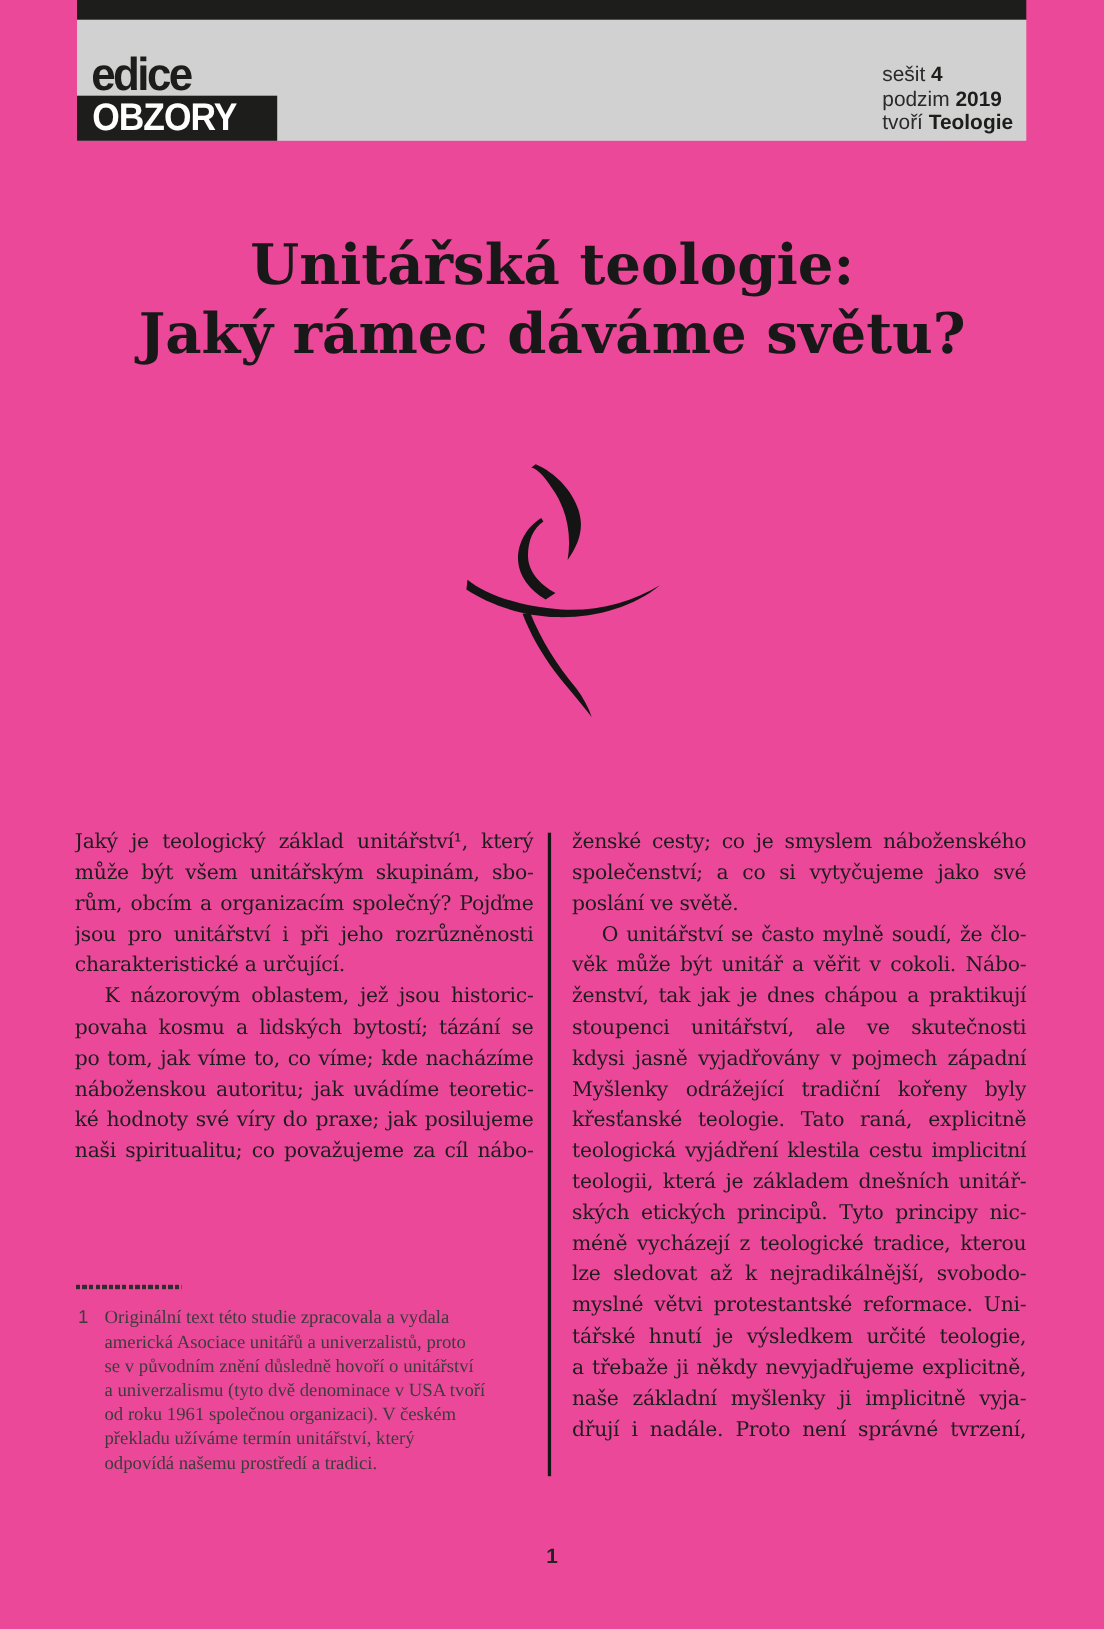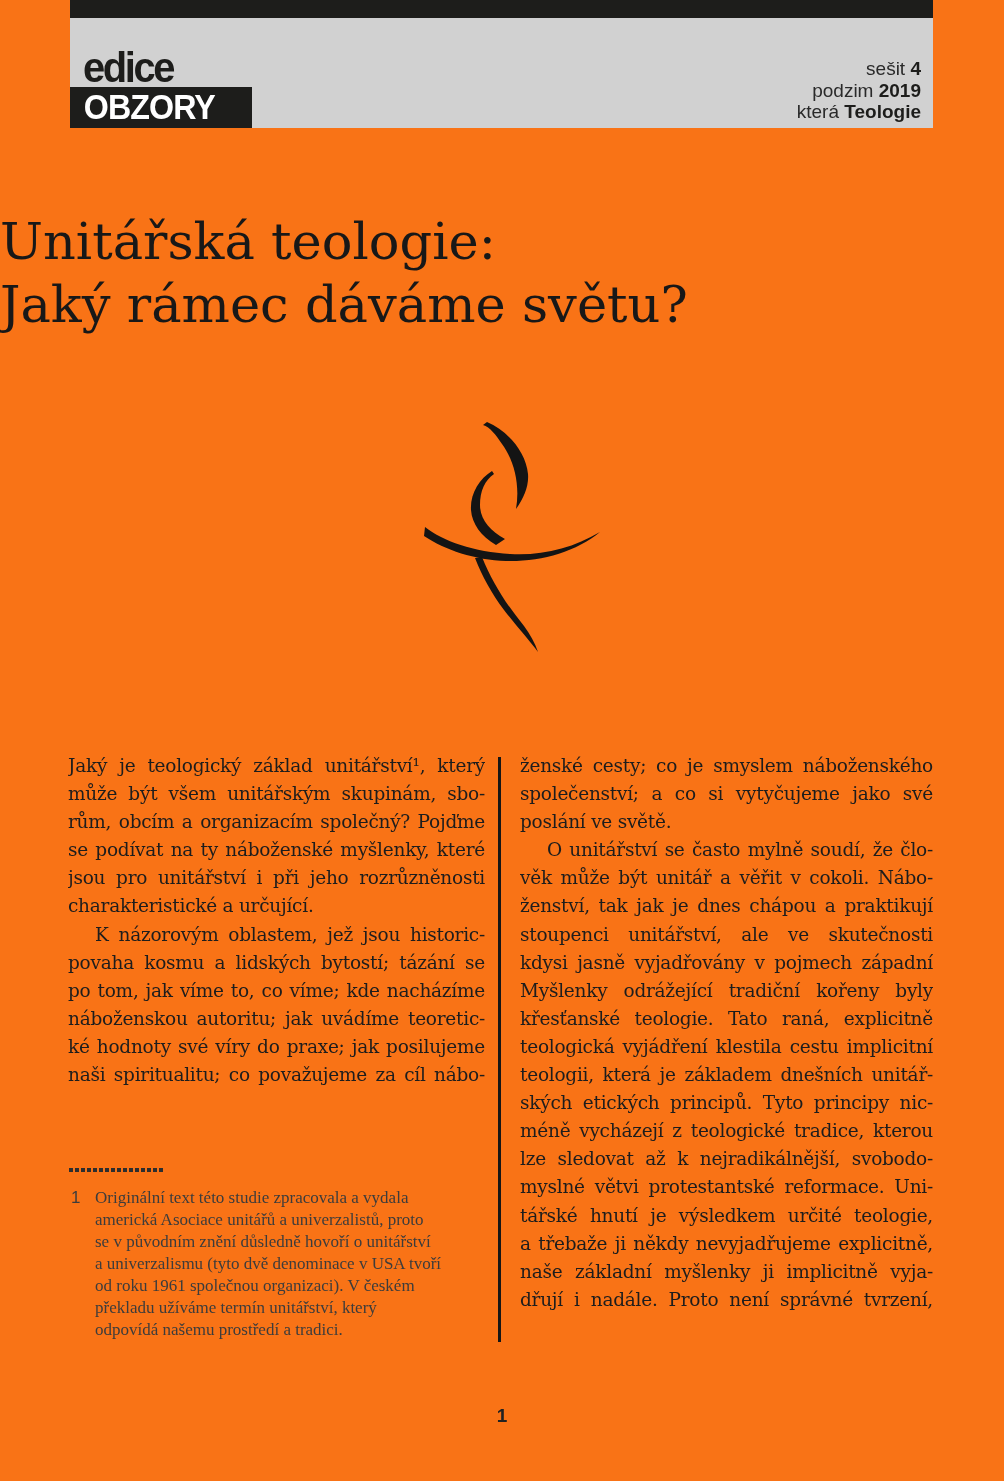--- a/index.html
+++ b/index.html
@@ -1,17 +1,17 @@
 <!DOCTYPE html>
 <html><head>
 <meta charset="utf-8">
 <style>
   html,body { margin:0; padding:0; background:#ffffff; }
   .page {
-    position:relative; width:1004px; height:1481px; background:#f97316;
+    position:relative; width:1004px; height:1481px; background:#ec4899;
     font-family:"DejaVu Serif", serif; overflow:hidden;
   }
 
   
   .topbar { position:absolute; left:70px; top:0; width:863px; height:18px; background:#1d1d1b; }
   .band   { position:absolute; left:70px; top:18px; width:863px; height:110px; background:#d1d1d1; }
   .logo-edice {
     position:absolute; left:13px; top:30px; font-family:"Liberation Sans", sans-serif;
     font-weight:bold; font-size:42px; line-height:40px; letter-spacing:-2.5px; color:#1d1d1b;
     transform:scaleX(0.95); transform-origin:left;
@@ -19,29 +19,29 @@
   .logo-box {
     position:absolute; left:0; top:69px; width:182px; height:41px; background:#1d1d1b;
     display:flex; 
   }
   .logo-obzory {
     font-family:"Liberation Sans", sans-serif; font-weight:bold; font-size:35px;
     color:#ffffff; letter-spacing:-1px; padding-left:15px;
     transform:scaleX(0.92); transform-origin:left;
   }
   .issue {
-    position:absolute; right:12px; top:40px; text-align:right;
+    position:absolute; right:12px; top:40px; 
     font-family:"Liberation Sans", sans-serif; font-size:19px; line-height:21.5px; color:#2a2a2a;
   }
   .issue b { font-weight:bold; color:#1d1d1b; }
 
   
   .title {
-    position:absolute; left:0; top:210px; width:100%; margin:0; 
-    font-family:"DejaVu Serif", serif; font-weight:normal; font-size:51px; line-height:63px;
+    position:absolute; left:0; top:210px; width:100%; margin:0; text-align:center;
+    font-family:"DejaVu Serif", serif; font-weight:bold; font-size:51px; line-height:63px;
     color:#181818;
   }
 
   
   .chalice { position:absolute; left:380px; top:400px; width:260px; height:260px; }
   .chalice path { fill:#141414; }
 
   
   .col {
     position:absolute; top:752px; font-size:18.5px; line-height:28.1px;
@@ -83,21 +83,21 @@
   <div class="topbar"></div>
 
   <div class="band">
     <div class="logo-edice">edice</div>
     <div class="logo-box">
       <span class="logo-obzory">OBZORY</span>
     </div>
     <div class="issue">
       <div class="issue-line"><span>sešit </span><b>4</b></div>
       <div class="issue-line"><span>podzim </span><b>2019</b></div>
-      <div class="issue-line"><span>která </span><b>Teologie</b></div>
+      <div class="issue-line"><span>tvoří </span><b>Teologie</b></div>
     </div>
   </div>
 
   <h1 class="title">
     <div>Unitářská teologie:</div>
     <div>Jaký rámec dáváme světu?</div>
   </h1>
 
   <svg class="chalice" viewBox="0 0 260 260" aria-hidden="true">
 
@@ -107,21 +107,20 @@
 
     <path d="M45,127 C62,141 95,152 130,154 C162,156 193,148 220,132 C196,152 160,162 126,161 C95,160 65,150 44,136 Z"></path>
 
     <path d="M102,157 C112,182 126,204 144,226 C150,234 155,243 158,252 C149,240 138,228 124,210 C112,194 102,176 95,158 Z"></path>
   </svg>
 
   <div class="col col-left">
       <div class="tline">Jaký je teologický základ unitářství¹, který</div>
       <div class="tline">může být všem unitářským skupinám, sbo-</div>
       <div class="tline">rům, obcím a organizacím společný? Pojďme</div>
-      <div class="tline">se podívat na ty náboženské myšlenky, které</div>
       <div class="tline">jsou pro unitářství i při jeho rozrůzněnosti</div>
       <div class="tline end">charakteristické a určující.</div>
       <div class="tline indent">K názorovým oblastem, jež jsou historic-</div>
       <div class="tline">povaha kosmu a lidských bytostí; tázání se</div>
       <div class="tline">po tom, jak víme to, co víme; kde nacházíme</div>
       <div class="tline">náboženskou autoritu; jak uvádíme teoretic-</div>
       <div class="tline">ké hodnoty své víry do praxe; jak posilujeme</div>
       <div class="tline">naši spiritualitu; co považujeme za cíl nábo-</div>
     </div>
   <div class="divider"></div>

